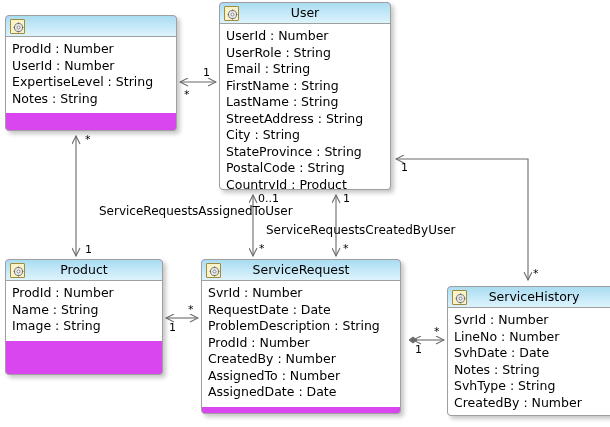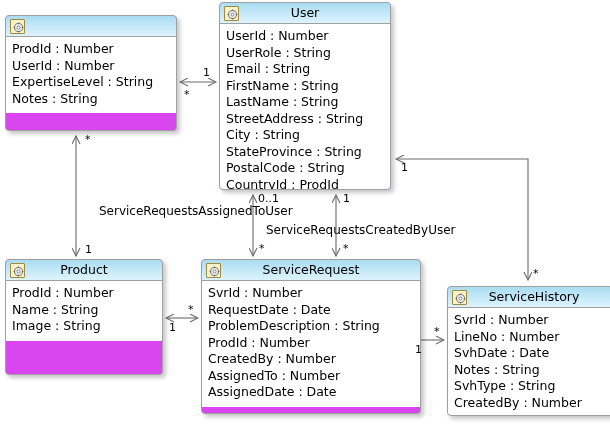--- a/index.html
+++ b/index.html
@@ -178,21 +178,21 @@
     <div class="uml-body">
       <div class="attr">UserId  : Number</div>
       <div class="attr">UserRole  : String</div>
       <div class="attr">Email  : String</div>
       <div class="attr">FirstName  : String</div>
       <div class="attr">LastName  : String</div>
       <div class="attr">StreetAddress  : String</div>
       <div class="attr">City  : String</div>
       <div class="attr">StateProvince  : String</div>
       <div class="attr">PostalCode  : String</div>
-      <div class="attr">CountryId  : ProdId</div>
+      <div class="attr">CountryId  : Product</div>
     </div>
   </div>
 
   <div class="uml-class" style="left:5px; top:259px; width:158px; height:116px;">
     <div class="uml-header">
       <span class="class-icon">
         <svg class="gear" viewBox="0 0 12 12" xmlns="http://www.w3.org/2000/svg">
           <circle cx="6" cy="6" r="4.4" fill="#e8e8e8" stroke="#6b6b6b" stroke-width="1"></circle>
           <circle cx="6" cy="6" r="1.6" fill="#ffffff" stroke="#6b6b6b" stroke-width="0.8"></circle>
           <g stroke="#6b6b6b" stroke-width="1.1">
@@ -205,21 +205,21 @@
       </span>
       <span class="uml-title">Product</span>
     </div>
     <div class="uml-body">
       <div class="attr">ProdId  : Number</div>
       <div class="attr">Name  : String</div>
       <div class="attr">Image  : String</div>
     </div>
   </div>
 
-  <div class="uml-class" style="left:201px; top:259px; width:220px; height:155px;">
+  <div class="uml-class" style="left:201px; top:259px; width:200px; height:155px;">
     <div class="uml-header">
       <span class="class-icon">
         <svg class="gear" viewBox="0 0 12 12" xmlns="http://www.w3.org/2000/svg">
           <circle cx="6" cy="6" r="4.4" fill="#e8e8e8" stroke="#6b6b6b" stroke-width="1"></circle>
           <circle cx="6" cy="6" r="1.6" fill="#ffffff" stroke="#6b6b6b" stroke-width="0.8"></circle>
           <g stroke="#6b6b6b" stroke-width="1.1">
             <line x1="6" y1="0.6" x2="6" y2="2.2"></line>
             <line x1="6" y1="9.8" x2="6" y2="11.4"></line>
             <line x1="0.6" y1="6" x2="2.2" y2="6"></line>
             <line x1="9.8" y1="6" x2="11.4" y2="6"></line>

